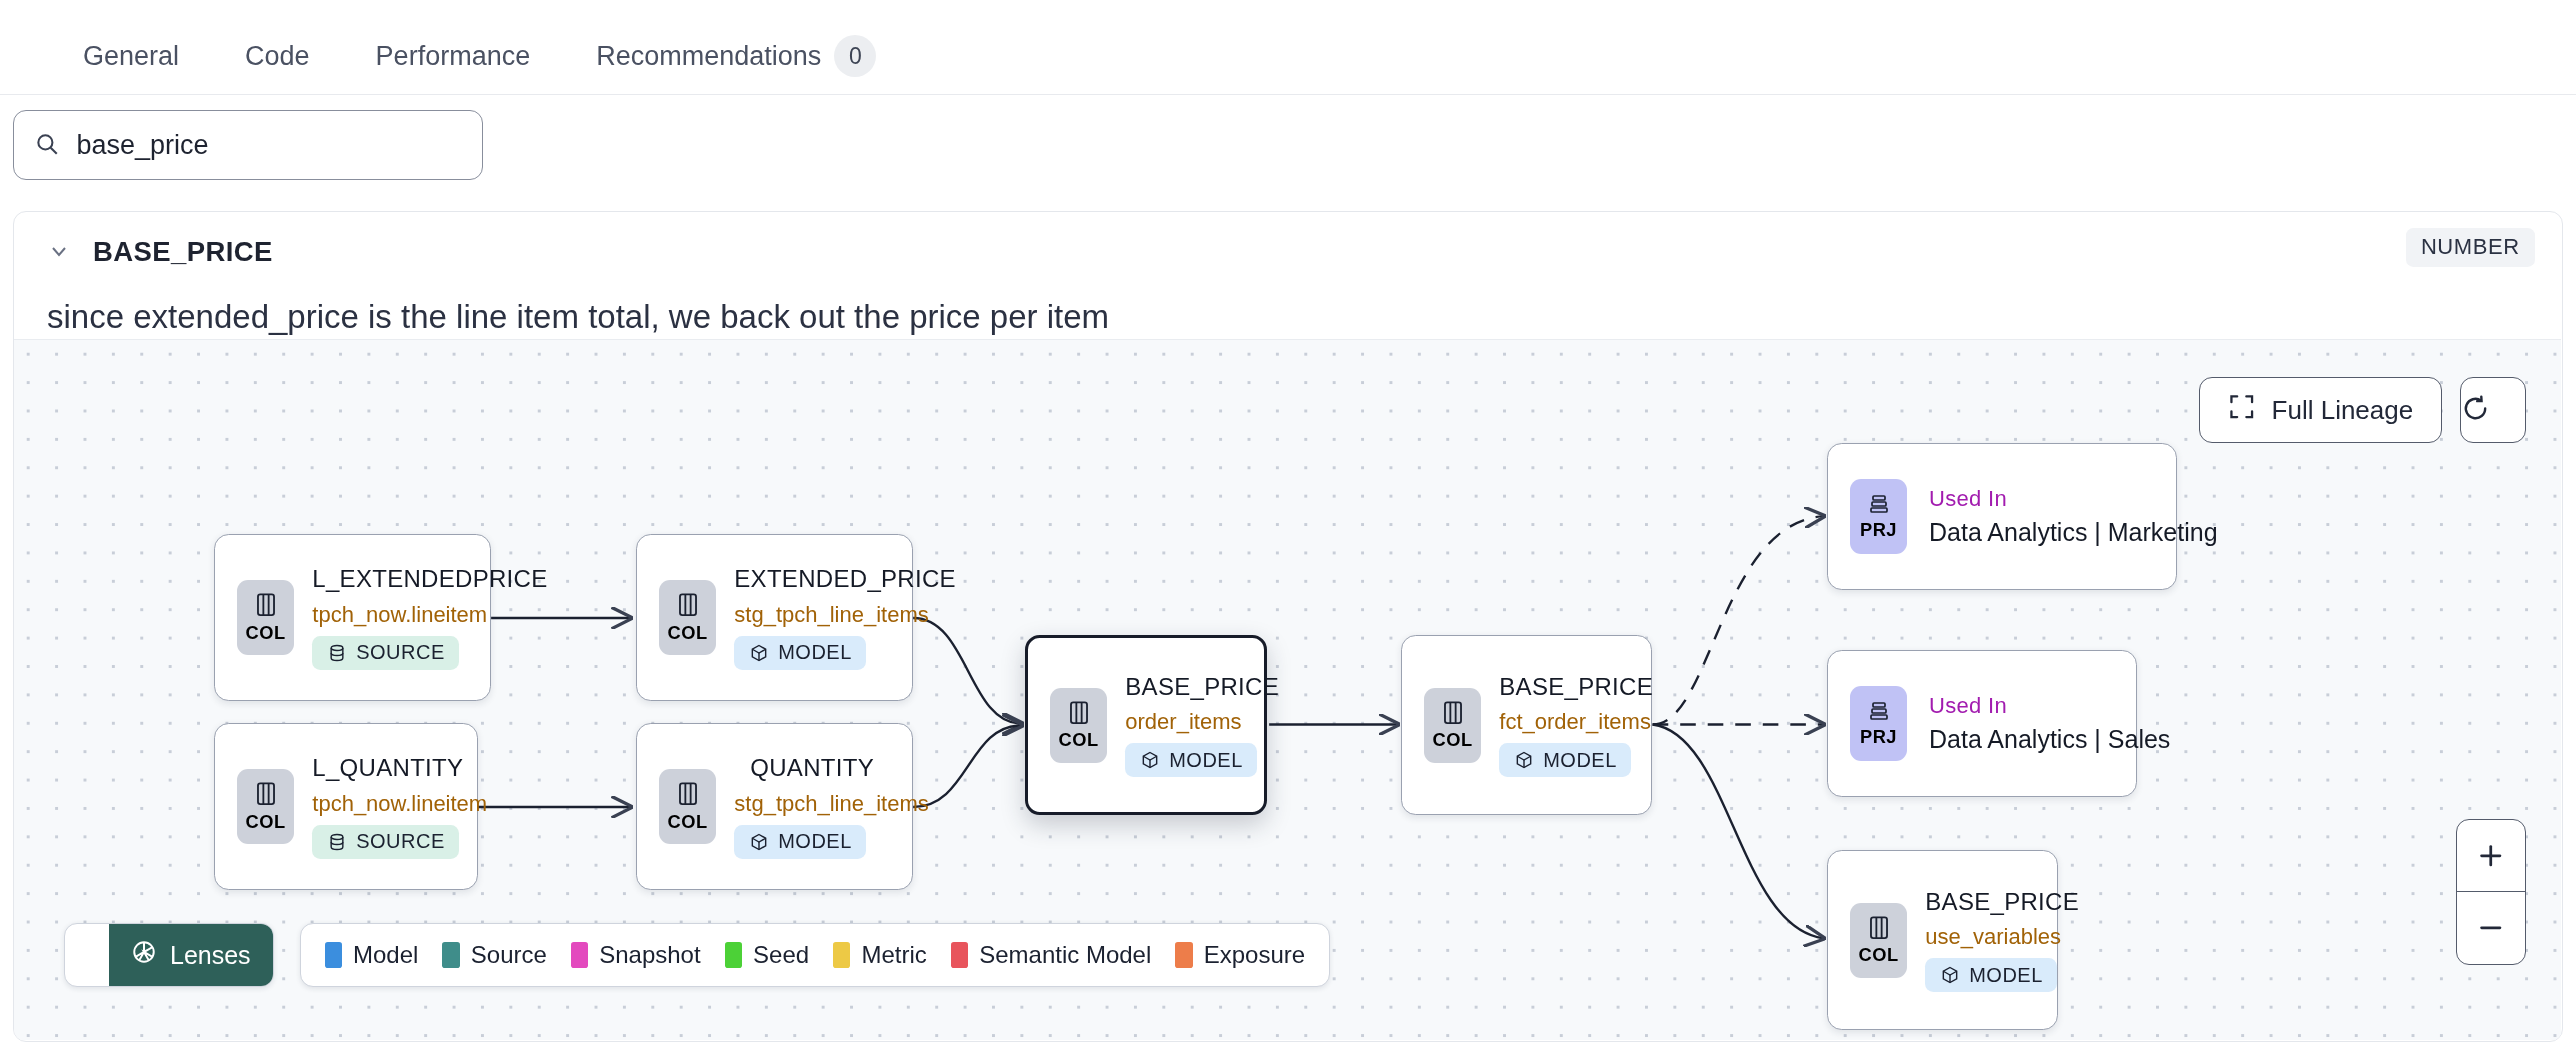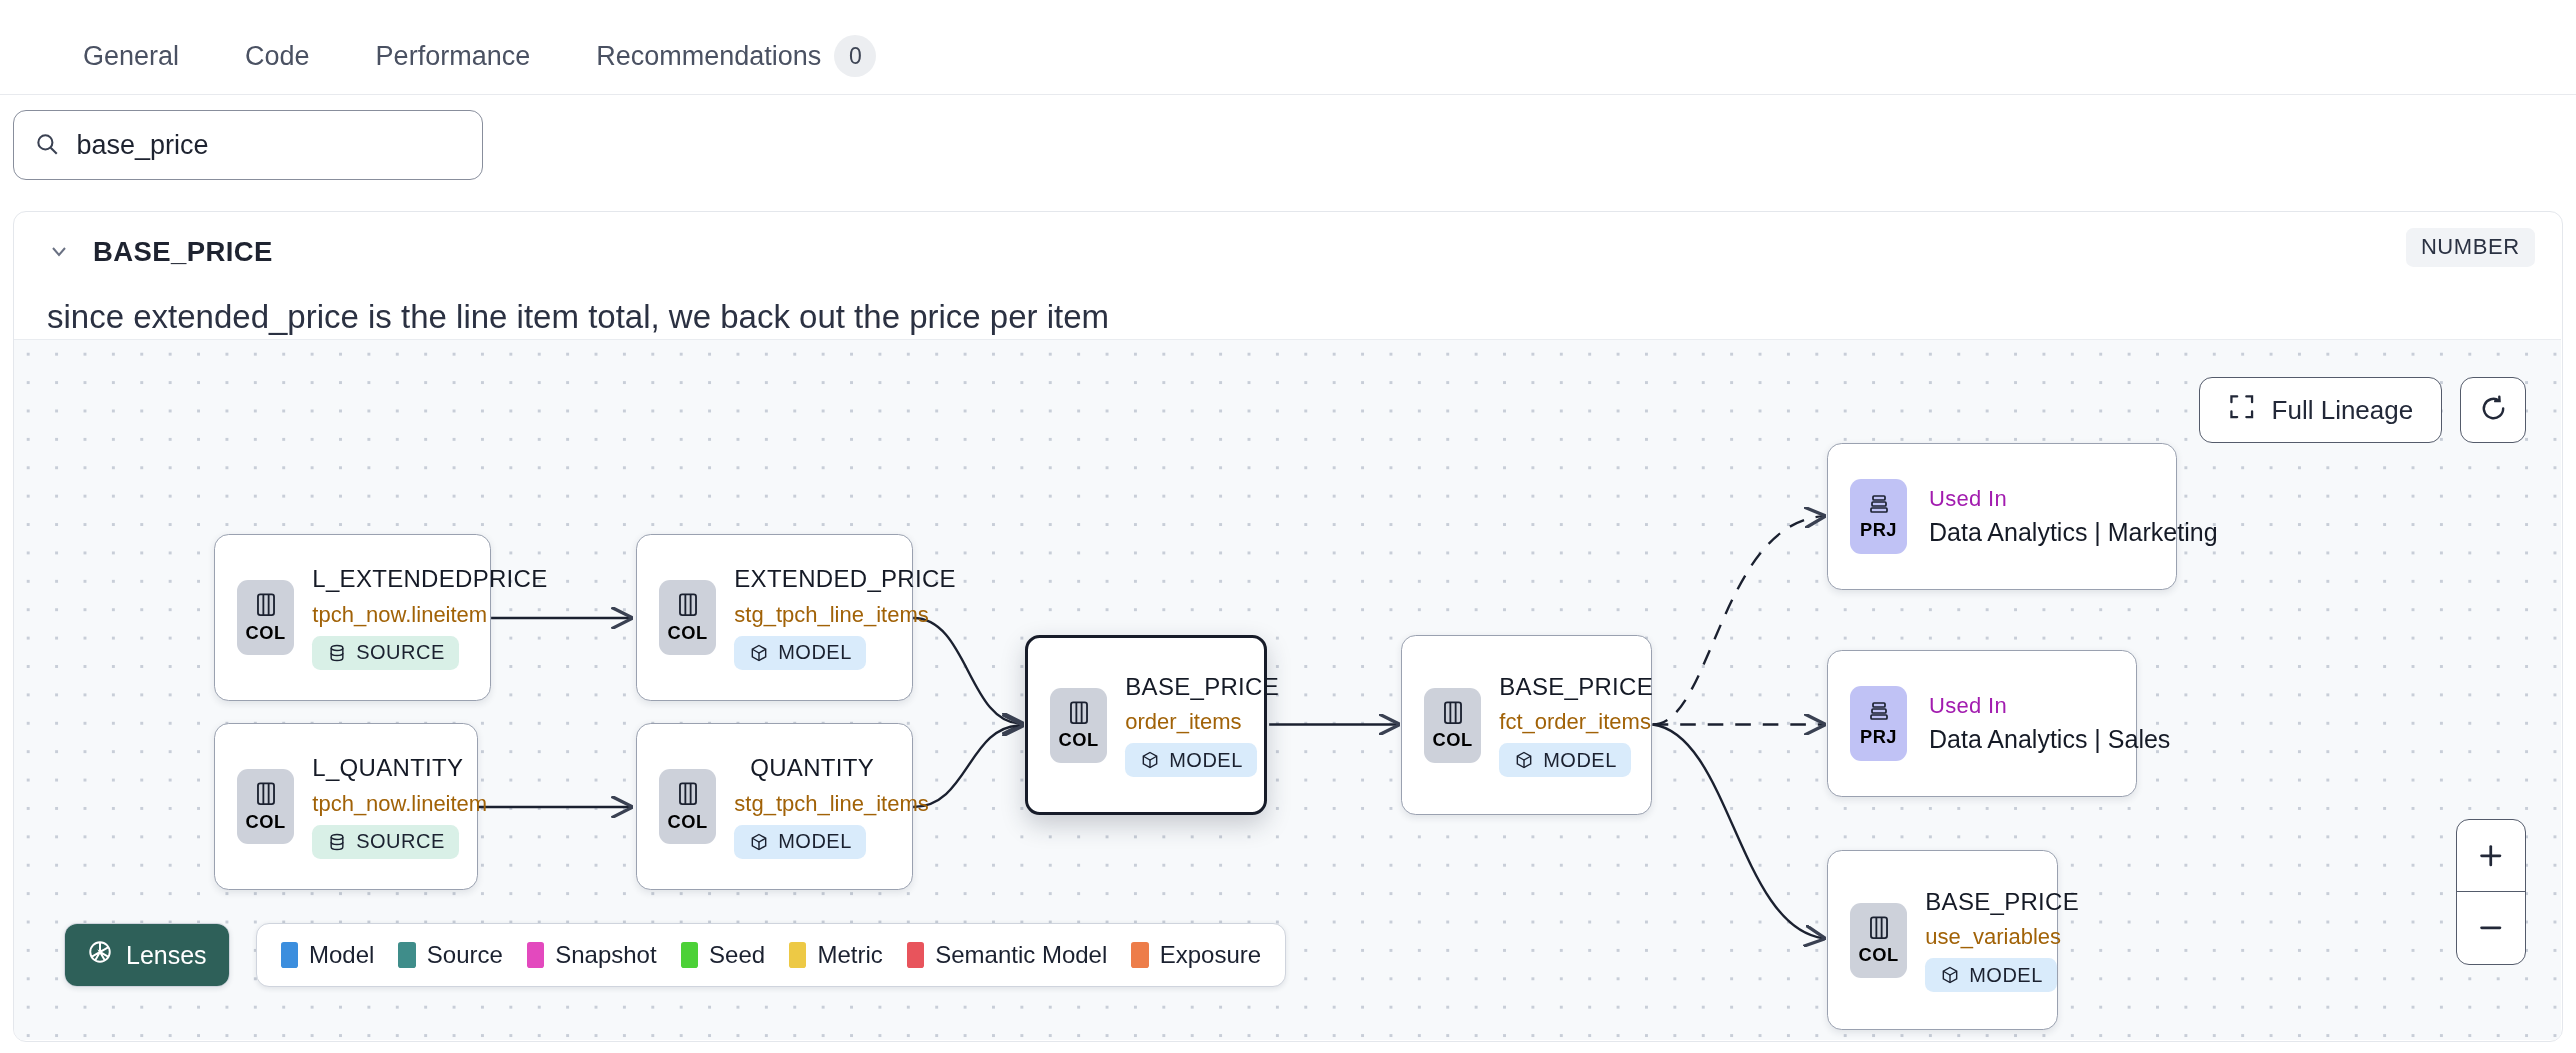--- a/index.html
+++ b/index.html
@@ -140,21 +140,21 @@
   
   .node.prj .node-inner { gap: 22px; }
   .node.prj .node-body { gap: 6.4px; }
   .node.prj .node-title { text-align: left; font-size: 22px; color: #a21caf; }
   .node.prj .node-sub { font-size: 25px; color: #151a26; }
 
   
   #topright { position: absolute; right: 35px; top: 37px; display: flex; gap: 18.3px; }
   .ctl-btn {
     background: #fff; border: 1.8px solid #545b6b; border-radius: 13px;
-    display: flex; align-items: center; justify-content: center; gap: 16.5px;
+    display: flex; align-items: center; gap: 16.5px;
     height: 66px; cursor: pointer; color: #222838;
   }
   #full-lineage-btn { padding: 0 27.5px; font-size: 26px; }
   #refresh-btn { width: 66px; }
 
   #zoom-ctl {
     position: absolute; right: 35px; bottom: 75px;
     width: 70px; background: #fff;
     border: 1.8px solid #545b6b; border-radius: 13px;
     display: flex; flex-direction: column; overflow: hidden;
@@ -172,21 +172,21 @@
   }
   #lens-group {
     display: flex; align-items: stretch; height: 64px;
     border-radius: 13px; overflow: hidden;
     border: 1.8px solid #cfd4dd; background: #fff;
     box-shadow: 0 1.8px 5.5px rgba(30,40,60,.10);
   }
   #lenses-btn {
     background: #2e6059; color: #fff;
     display: flex; align-items: center; gap: 13px;
-    padding: 0 22px; font-size: 25px; cursor: pointer;
+    padding: 0 22px; font-size: 25px; cursor: pointer; margin-left: 44px;
   }
   #relationships-btn {
     display: flex; align-items: center; gap: 14.7px;
     padding: 0 22px; font-size: 25px; color: #222838; cursor: pointer;
   }
   #legend {
     display: flex; align-items: center; gap: 24px;
     height: 64px; padding: 0 24px;
     background: #fff; border: 1.8px solid #cfd4dd; border-radius: 13px;
     box-shadow: 0 1.8px 5.5px rgba(30,40,60,.10);

